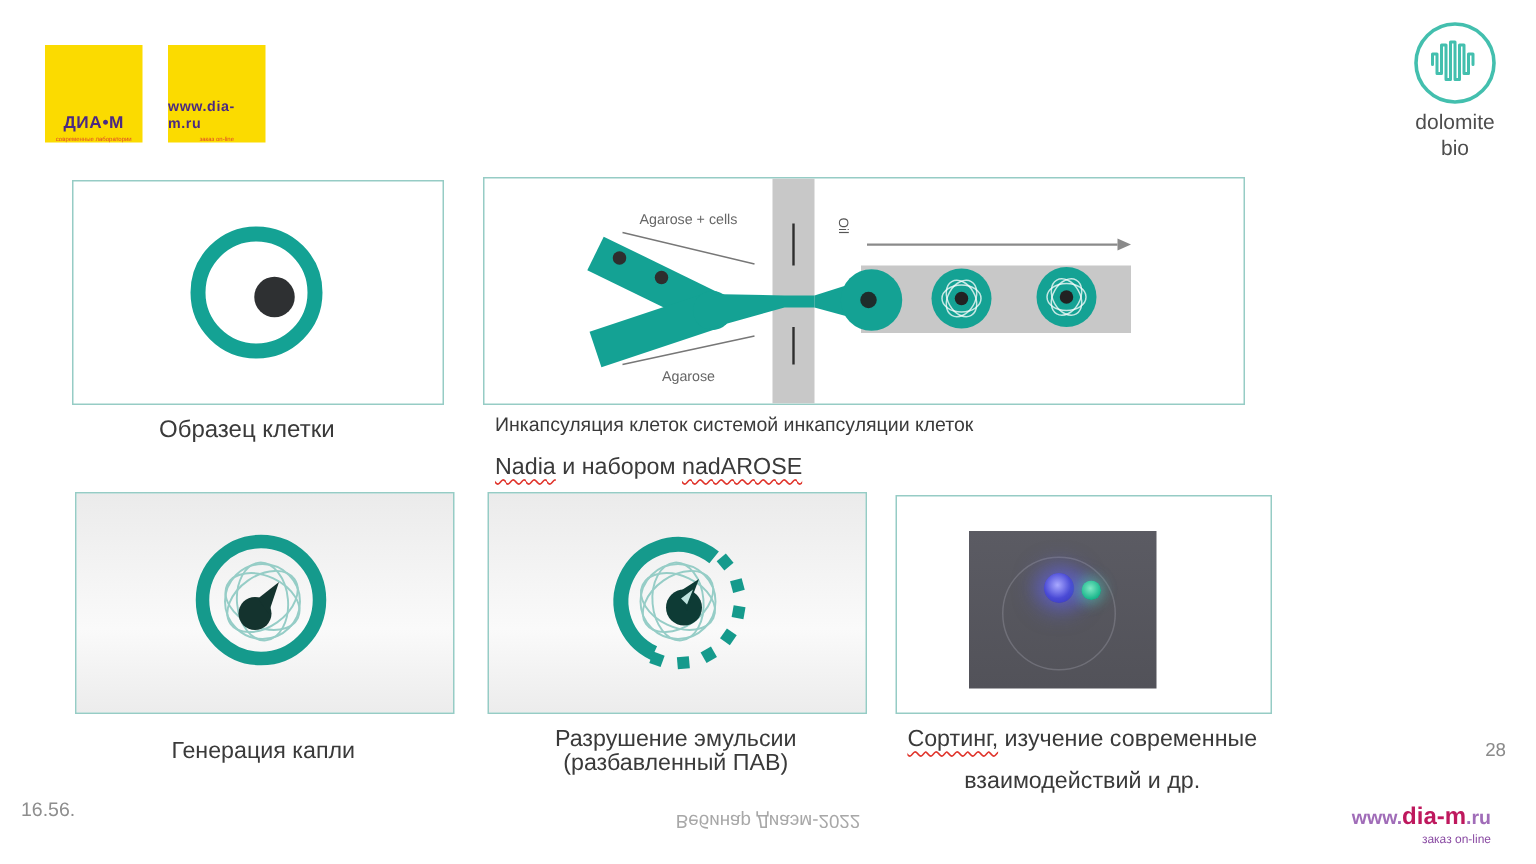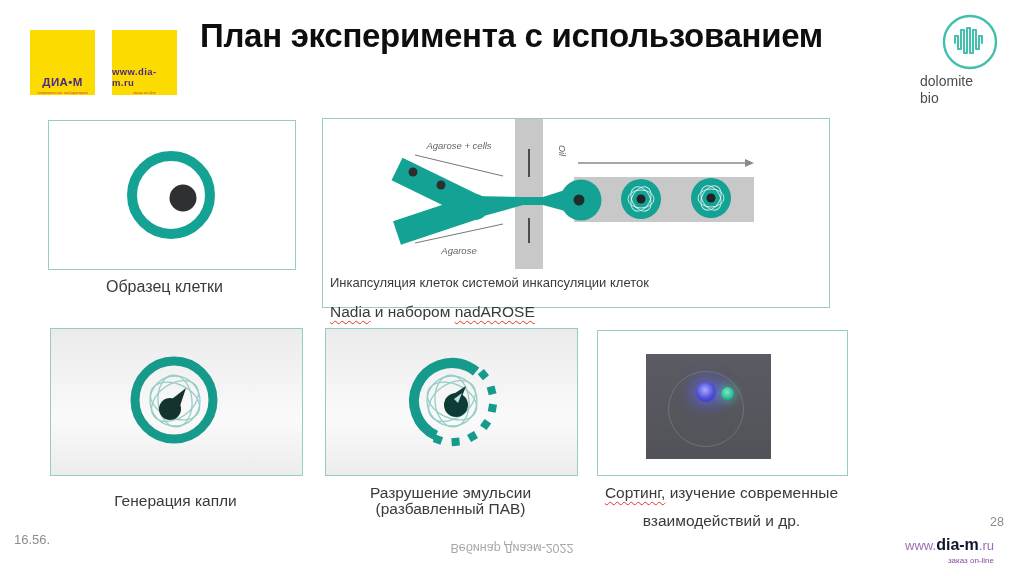--- a/index.html
+++ b/index.html
@@ -8,21 +8,21 @@
 
   
   .ylogo{position:absolute;width:65px;height:65px;background:#FBDB00;display:flex;
          flex-direction:column;align-items:center;justify-content:flex-end;}
   .ylogo .main{color:#4B2A82;font-weight:bold;letter-spacing:.4px;}
   .ylogo .sub{color:#E0452B;font-size:4px;margin-top:2px;white-space:nowrap;}
 
   .title{position:absolute;left:200px;top:16px;width:730px;font-size:33px;line-height:40px;
          font-weight:700;color:#0e0e0e;letter-spacing:-0.3px;}
 
-  .dolomite{position:absolute;left:920px;top:12px;width:100px;text-align:left;}
+  .dolomite{position:absolute;left:920px;top:12px;width:100px;text-align:center;}
   .dolomite .txt{color:#4d4d4d;font-size:14px;line-height:15px;margin-top:2px;}
 
   
   .panel{position:absolute;background:#ffffff;border:1px solid #96CCC5;box-sizing:border-box;}
   .panel.grad{background:linear-gradient(180deg,#ebebeb 0%,#fafafa 62%,#ececec 100%);}
 
   .cap{position:absolute;font-size:16px;color:#3a3a3a;}
   .cap.c{text-align:center;font-size:15.5px;}
   .squiggle{text-decoration:underline;text-decoration-style:wavy;
             text-decoration-color:#E0342B;text-decoration-thickness:1px;text-underline-offset:3px;}
@@ -38,60 +38,59 @@
              background:radial-gradient(circle at 45% 40%,#a9a9ff 0%,#4a4ad6 55%,#3434b8 100%);
              box-shadow:0 0 14px 6px rgba(95,95,235,.5);}
   .cell-green{position:absolute;left:75px;top:33px;width:13px;height:13px;border-radius:50%;
               background:radial-gradient(circle at 45% 40%,#7fe8c4 0%,#17b58a 70%);
               box-shadow:0 0 8px 3px rgba(80,220,170,.4);}
 
   
   .f-date{position:absolute;left:14px;top:532px;font-size:13px;color:#8e8e8e;}
   .f-center{position:absolute;left:0;right:0;top:538px;text-align:center;}
   .f-center span{display:inline-block;transform:scaleY(-1);color:#a8a8a8;font-size:12.5px;}
-  .f-page{position:absolute;right:20px;top:515px;font-size:12.5px;color:#8a8a8a;}
+  .f-page{position:absolute;right:20px;top:493px;font-size:12.5px;color:#8a8a8a;}
   .f-site{position:absolute;right:30px;top:537px;text-align:right;color:#7D3F98;line-height:15px;}
-  .f-site .w{font-size:13px;font-weight:400;color:#a06cb8;}
-  .f-site .n{font-size:16px;font-weight:700;color:#0f172a;}
+  .f-site .w{font-size:13px;font-weight:700;color:#a06cb8;}
+  .f-site .n{font-size:16px;font-weight:700;color:#be185d;}
   .f-site .sub{font-size:8px;color:#8a4ba3;}
 </style>
 </head>
 <body>
 
 <div class="ylogo" style="left:30px;top:30px;">
   <div class="main" style="font-size:11.5px;">ДИА•М</div>
   <div class="sub">современные лаборатории</div>
 </div>
 <div class="ylogo" style="left:112px;top:30px;">
   <div class="main" style="font-size:9.5px;">www.dia-m.ru</div>
   <div class="sub">заказ on-line</div>
 </div>
 
 <div class="title">
-  <div>План эксперимента с использованием</div>
 </div>
 
 <div class="dolomite">
   <svg width="60" height="60" viewBox="0 0 60 60" style="display:block;margin:0 auto;">
     <circle cx="30" cy="30" r="26" fill="none" stroke="#43BFAE" stroke-width="2.4"></circle>
     <path d="M 15 31 v -7 h 3 v 13 h 3 v -19 h 3 v 23 h 3 v -25 h 3 v 25 h 3 v -23 h 3 v 19 h 3 v -13 h 3 v 7" fill="none" stroke="#43BFAE" stroke-width="2" stroke-linejoin="round" stroke-linecap="round"></path>
   </svg>
   <div class="txt">dolomite</div>
   <div class="txt">bio</div>
 </div>
 
 <div class="panel" style="left:48px;top:120px;width:248px;height:150px;">
   <svg width="246" height="148" viewBox="0 0 246 148">
     <circle cx="122" cy="74" r="39" fill="#ffffff" stroke="#14A294" stroke-width="10"></circle>
     <circle cx="134" cy="77" r="13.5" fill="#2e3032"></circle>
   </svg>
 </div>
 <div class="cap" style="left:75px;top:278px;margin-left:31px;">Образец клетки</div>
 
-<div class="panel" style="left:322px;top:118px;width:508px;height:190px;font-style:italic;">
+<div class="panel" style="left:322px;top:118px;width:508px;height:152px;">
   <svg width="506" height="150" viewBox="0 0 506 150">
 
     <rect x="192" y="0" width="28" height="150" fill="#C8C8C8"></rect>
 
     <rect x="251" y="58" width="180" height="45" fill="#C8C8C8"></rect>
 
     <line x1="255" y1="44" x2="422" y2="44" stroke="#8a8a8a" stroke-width="1.5"></line>
     <polygon points="422,40 431,44 422,48" fill="#8a8a8a"></polygon>
 
     <line x1="74" y1="50" x2="152" y2="88" stroke="#14A294" stroke-width="25"></line>

